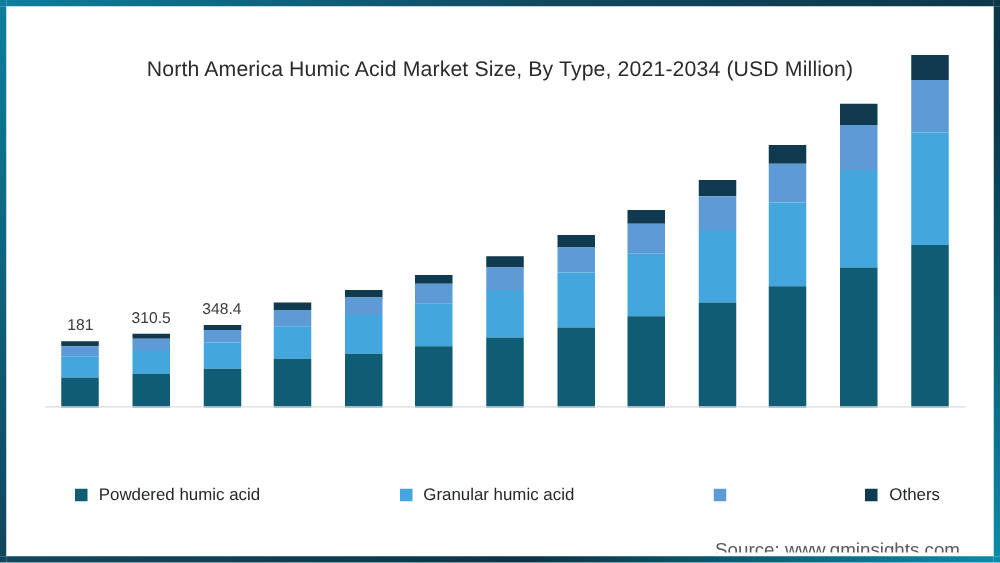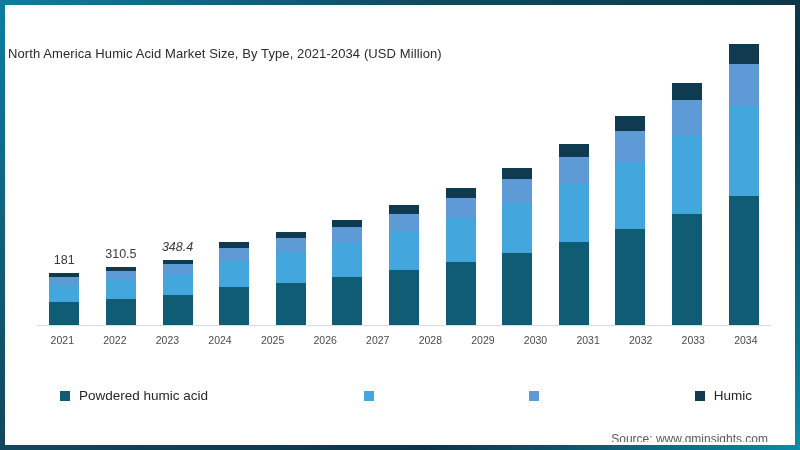--- a/index.html
+++ b/index.html
@@ -23,21 +23,22 @@
   #inner{
     position:absolute;inset:3px;
     background:#ffffff;
     overflow:hidden;
   }
 
   
   #chart-title{
     position:absolute;
     left:0;right:0;top:38px;
-    font-size:13px;
+    text-align:center;
+    font-size:17px;
     color:#2b2b2b;
     letter-spacing:.1px;
     white-space:nowrap;
   }
 
   
   #plot{
     position:absolute;
     left:28px;
     right:20px;
@@ -127,21 +128,21 @@
   .legend-text{
     font-size:13.5px;
     color:#23272a;
   }
 
   
   #source{
     position:absolute;
     right:24px;
     top:424px;
-    font-size:12px;
+    font-size:15px;
     color:#5a5a5a;
   }
 </style>
 </head>
 <body>
 
 <div id="frame">
   <div id="inner">
 
     <div id="chart-title">North America Humic Acid Market Size, By Type, 2021-2034 (USD Million)</div>
@@ -166,21 +167,21 @@
             </div>
             <div class="bar-label" style="bottom: 65.2338px; margin-top: 44px;">310.5</div>
           </div>
           <div class="bar-col">
             <div class="bar-stack">
               <div class="seg seg-others" title="Others 2023: 24.4" style="height: 4.65477px; background: rgb(15, 58, 79);"></div>
               <div class="seg seg-liquid" title="Liquid humic acid 2023: 52" style="height: 9.92px; background: rgb(94, 154, 214);"></div>
               <div class="seg seg-granular" title="Granular humic acid 2023: 111" style="height: 21.1754px; background: rgb(67, 167, 222);"></div>
               <div class="seg seg-powdered" title="Powdered humic acid 2023: 161" style="height: 30.7138px; background: rgb(15, 92, 116);"></div>
             </div>
-            <div class="bar-label" style="bottom: 72.464px; font-style: italic;">348.4</div>
+            <div class="bar-label" style="bottom: 72.464px;">348.4</div>
           </div>
           <div class="bar-col">
             <div class="bar-stack">
               <div class="seg seg-others" title="Others 2025: 30" style="height: 5.72308px; background: rgb(15, 58, 79);"></div>
               <div class="seg seg-liquid" title="Liquid humic acid 2025: 65" style="height: 12.4px; background: rgb(94, 154, 214);"></div>
               <div class="seg seg-granular" title="Granular humic acid 2025: 140" style="height: 26.7077px; background: rgb(67, 167, 222);"></div>
               <div class="seg seg-powdered" title="Powdered humic acid 2025: 203" style="height: 38.7262px; background: rgb(15, 92, 116);"></div>
             </div>
           </div>
           <div class="bar-col">
@@ -252,50 +253,35 @@
               <div class="seg seg-others" title="Others 2034: 103" style="height: 19.6492px; background: rgb(15, 58, 79);"></div>
               <div class="seg seg-liquid" title="Liquid humic acid 2034: 220" style="height: 41.9692px; background: rgb(94, 154, 214);"></div>
               <div class="seg seg-granular" title="Granular humic acid 2034: 471" style="height: 89.8523px; background: rgb(67, 167, 222);"></div>
               <div class="seg seg-powdered" title="Powdered humic acid 2034: 683" style="height: 130.295px; background: rgb(15, 92, 116);"></div>
             </div>
           </div>
         </div>
       <div id="baseline"></div>
     </div>
 
-    <div id="xaxis">
-        <div class="xtick">2021</div>
-        <div class="xtick">2022</div>
-        <div class="xtick">2023</div>
-        <div class="xtick">2024</div>
-        <div class="xtick">2025</div>
-        <div class="xtick">2026</div>
-        <div class="xtick">2027</div>
-        <div class="xtick">2028</div>
-        <div class="xtick">2029</div>
-        <div class="xtick">2030</div>
-        <div class="xtick">2031</div>
-        <div class="xtick">2032</div>
-        <div class="xtick">2033</div>
-        <div class="xtick">2034</div>
-      </div>
 
     <div id="legend">
         <div class="legend-item">
           <span class="legend-swatch" style="background: rgb(15, 92, 116);"></span>
           <span class="legend-text">Powdered humic acid</span>
         </div>
         <div class="legend-item">
           <span class="legend-swatch" style="background: rgb(67, 167, 222);"></span>
+          <span class="legend-text">Granular humic acid</span>
         </div>
         <div class="legend-item">
           <span class="legend-swatch" style="background: rgb(94, 154, 214);"></span>
         </div>
         <div class="legend-item">
           <span class="legend-swatch" style="background: rgb(15, 58, 79);"></span>
-          <span class="legend-text">Humic</span>
+          <span class="legend-text">Others</span>
         </div>
       </div>
 
     <div id="source">Source: www.gminsights.com</div>
 
   </div>
 </div>
 
 </body></html>

